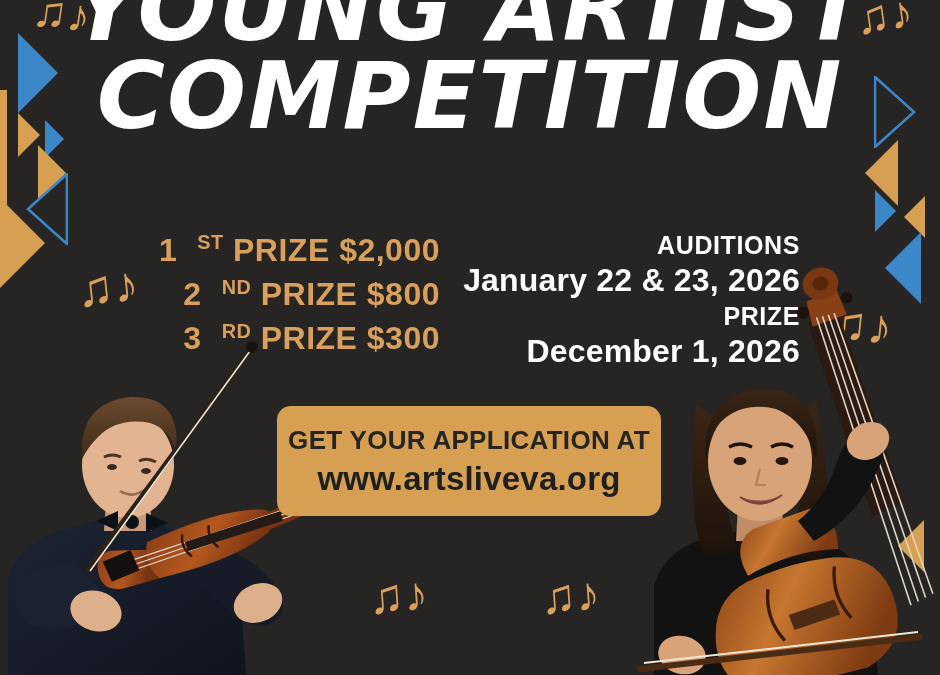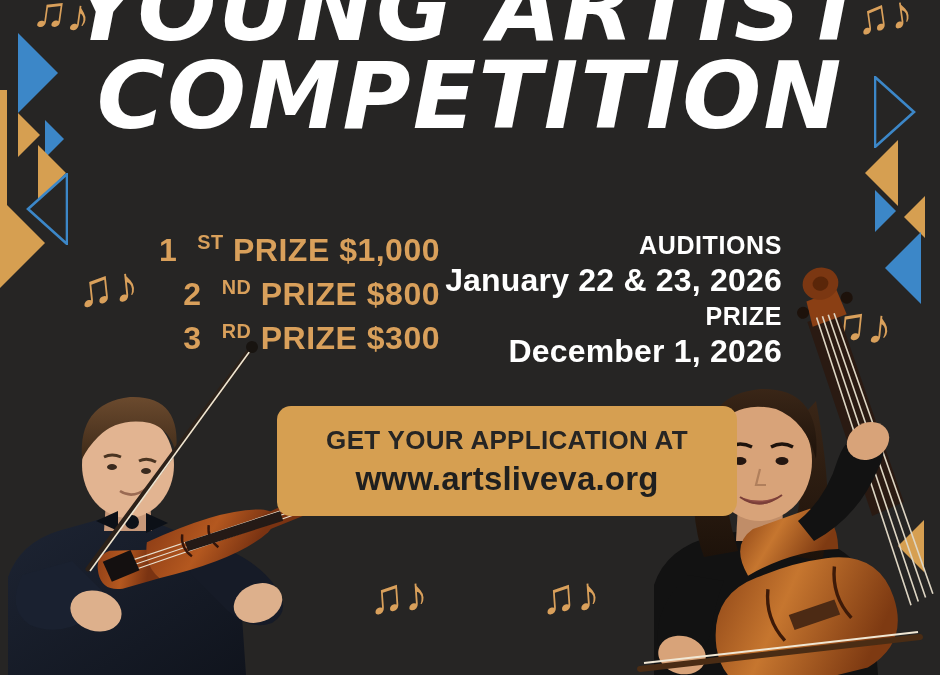--- a/index.html
+++ b/index.html
@@ -86,21 +86,21 @@
   .prize-row sup {
     font-size: 0.62em;
     vertical-align: super;
     line-height: 0;
     letter-spacing: 0.5px;
     margin-left: 20px;
   }
 
   #dates {
     position: absolute;
-    right: 158px;
+    right: 140px;
     top: 230px;
     text-align: right;
     z-index: 6;
   }
   .date-head {
     color: #ffffff;
     font-size: 25px;
     font-weight: bold;
     letter-spacing: 0.6px;
     line-height: 1.24;
@@ -112,21 +112,21 @@
     font-weight: bold;
     letter-spacing: 0.2px;
     line-height: 1.24;
     white-space: nowrap;
   }
 
   #cta {
     position: absolute;
     left: 277px;
     top: 406px;
-    width: 460px;
+    width: 384px;
     height: 110px;
     background: #d69f51;
     border-radius: 14px;
     z-index: 7;
     display: flex;
     flex-direction: column;
     align-items: center;
     justify-content: center;
   }
   #cta-line1 {
@@ -333,21 +333,21 @@
 
   <div id="title-block">
     <div class="title-line" id="title-line-1">YOUNG ARTIST</div>
     <div class="title-line" id="title-line-2">COMPETITION</div>
   </div>
 
   <div id="prizes">
     <div class="prize-row">
       <span>1</span><sup>ST</sup>
       <span>PRIZE</span>
-      <span>$1,000</span>
+      <span>$2,000</span>
     </div>
     <div class="prize-row">
       <span>2</span><sup>ND</sup>
       <span>PRIZE</span>
       <span>$800</span>
     </div>
     <div class="prize-row">
       <span>3</span><sup>RD</sup>
       <span>PRIZE</span>
       <span>$300</span>

